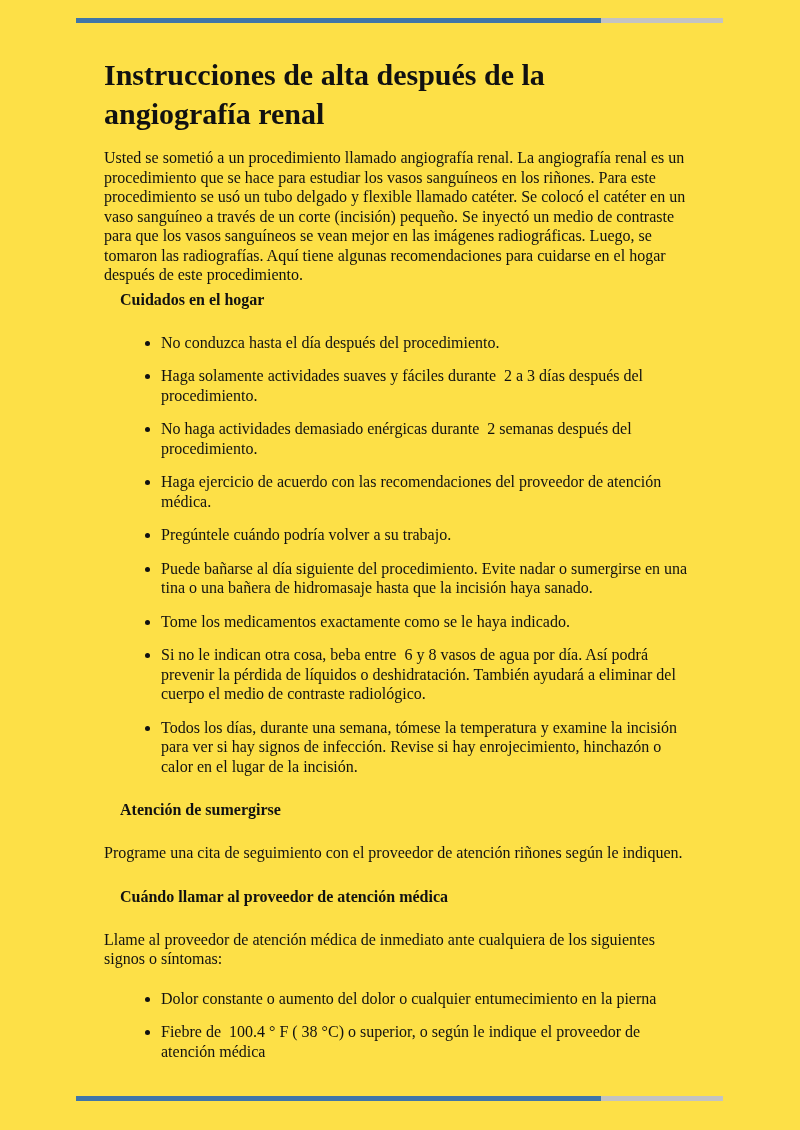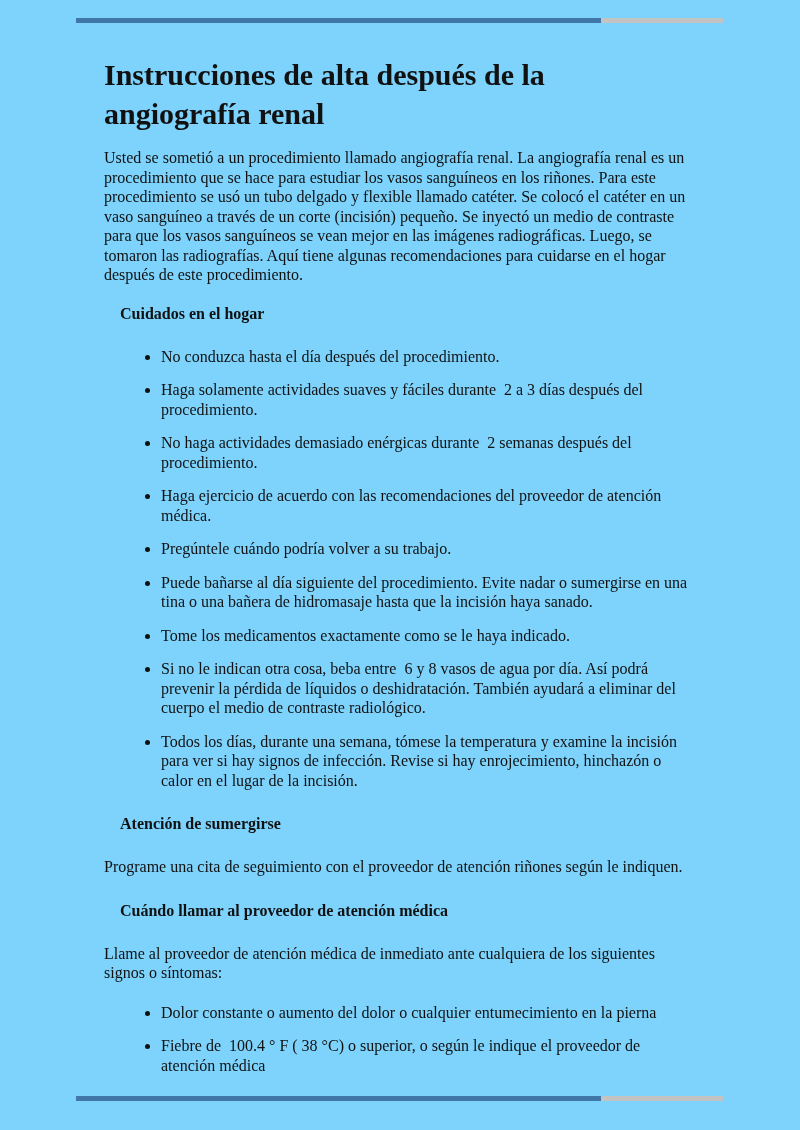--- a/index.html
+++ b/index.html
@@ -4,21 +4,21 @@
 <style>
   html, body {
     margin: 0;
     padding: 0;
     background: #ffffff;
   }
   .page {
     position: relative;
     width: 800px;
     height: 1130px;
-    background: #7dd3fc;
+    background: #fde047;
     font-family: "Liberation Serif", serif;
     color: #111111;
     overflow: hidden;
   }
   
   .rule {
     position: absolute;
     left: 76px;
     width: 647px;
     height: 5px;
@@ -48,21 +48,21 @@
   h2 {
     margin: 0 0 18px 16px;
     font-size: 16px;
     line-height: 30px;
     font-weight: bold;
   }
   p {
     margin: 0;
     white-space: pre-wrap;
   }
-  .intro { margin-bottom: 14px; }
+  .intro { }
   .followup-para { margin-bottom: 19px; }
   .call-para { margin-bottom: 20px; }
   ul {
     margin: 0;
     padding: 0 0 0 41px;
     list-style: disc outside;
   }
   .bullet-list-home { margin-bottom: 19px; }
   li {
     margin: 0 0 14px 16px;

